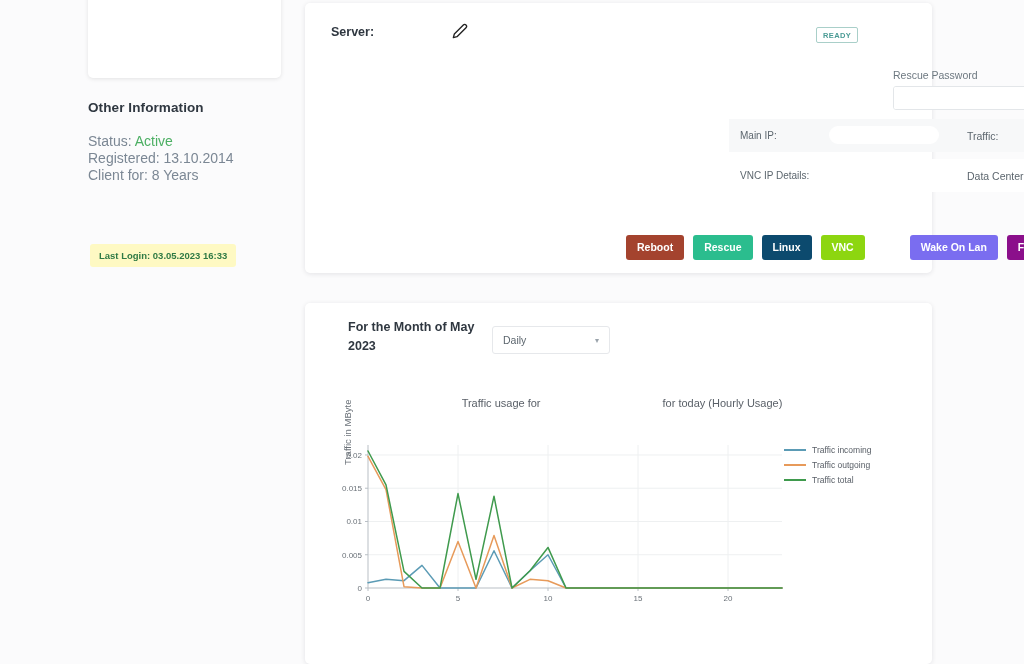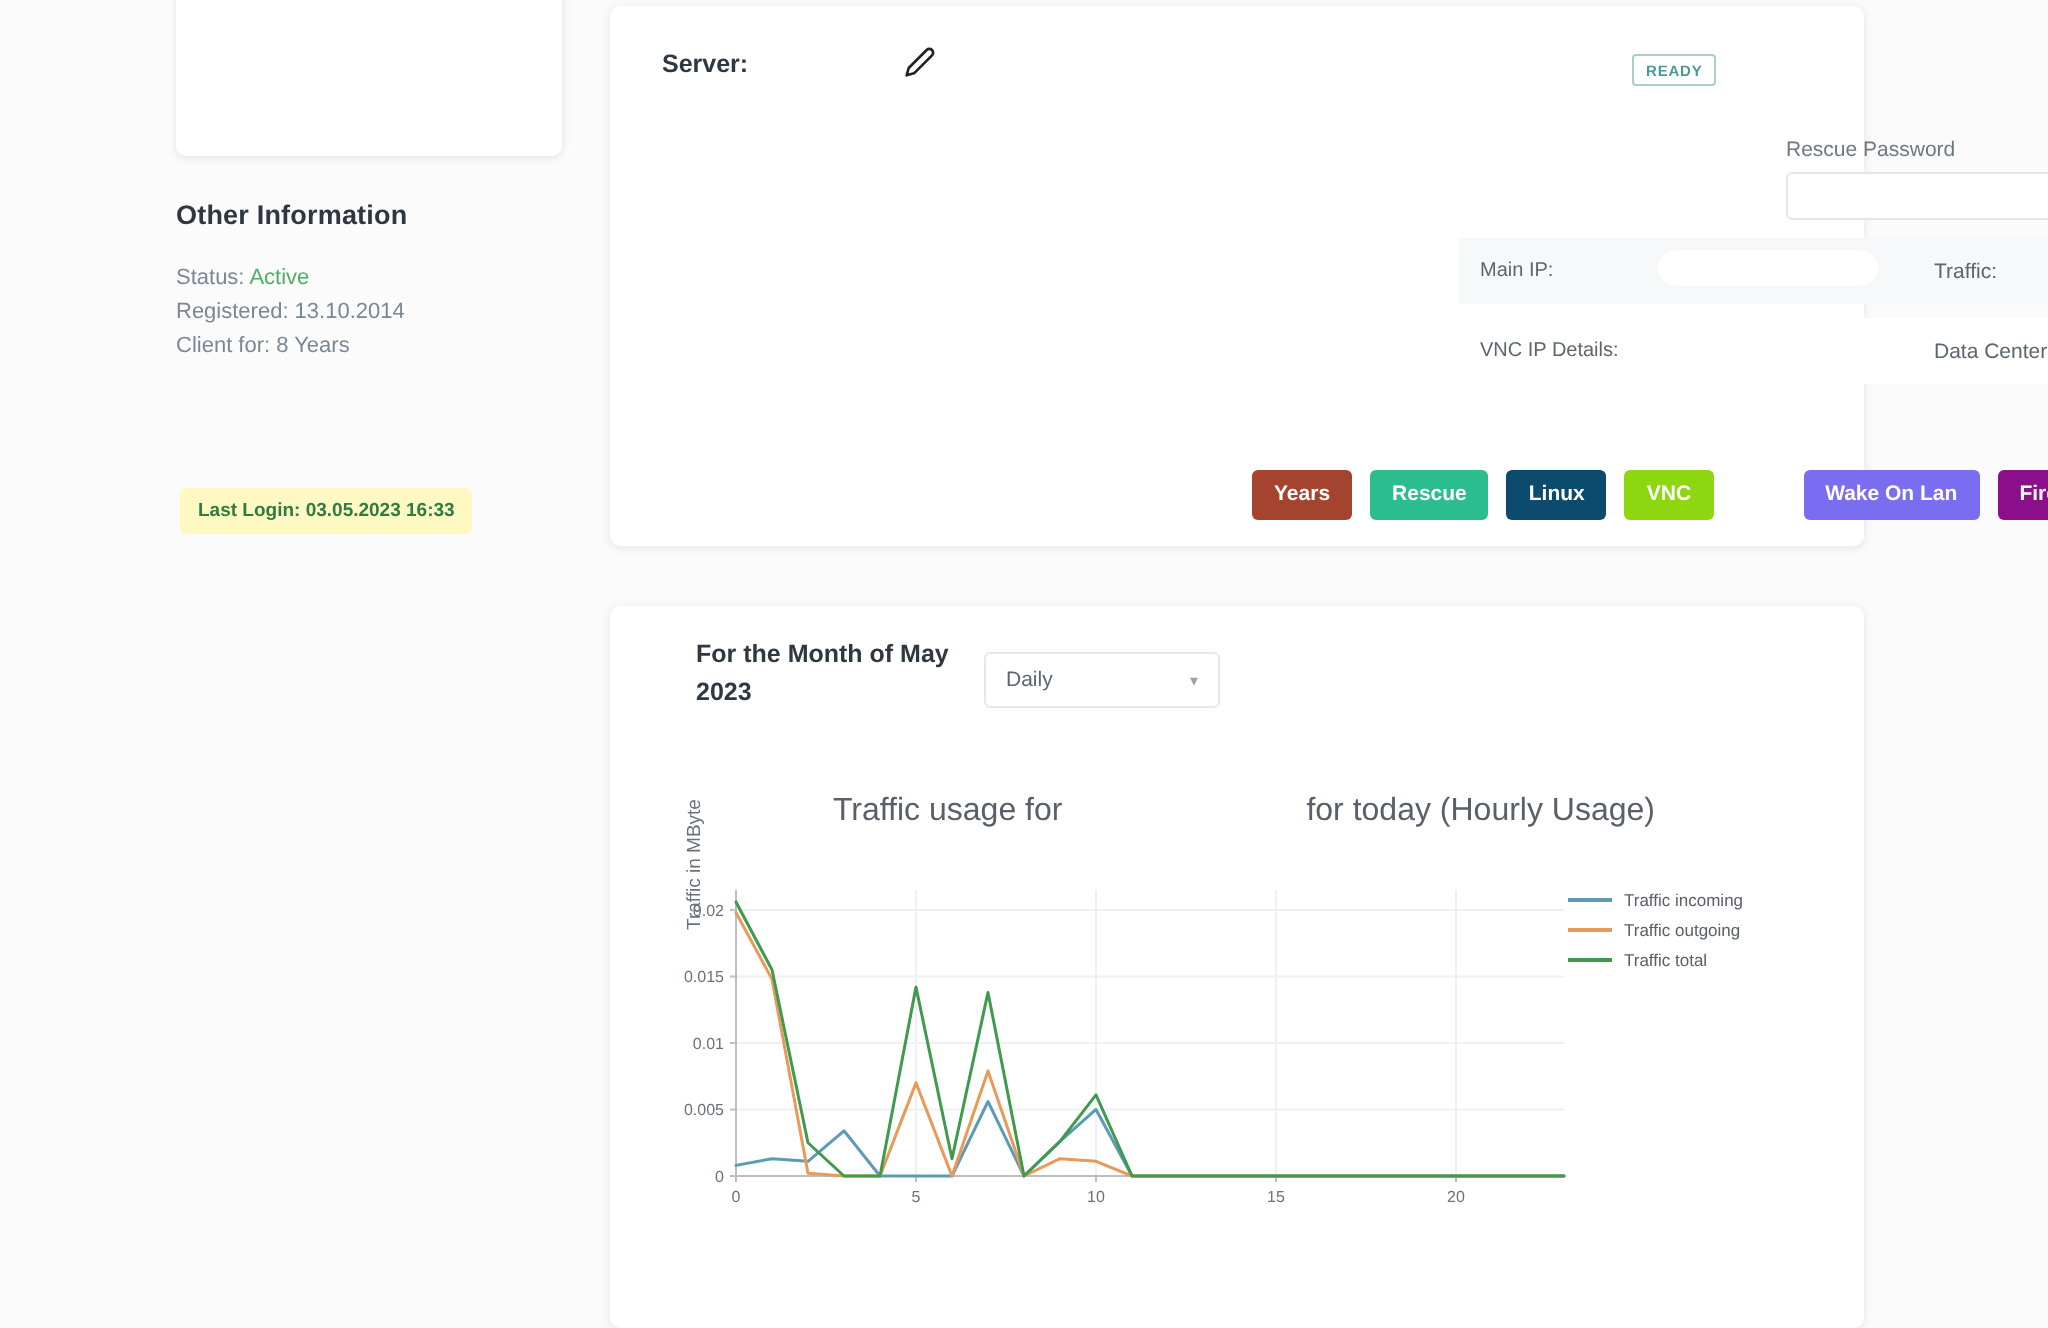--- a/index.html
+++ b/index.html
@@ -32,21 +32,21 @@
     display: flex; align-items: flex-start; justify-content: center;
     padding-top: 6px;
   }
   .other-info-title {
     position: absolute; left: 0; top: 100px;
     font-size: 13.5px; font-weight: 700; color: #2f3740;
     letter-spacing: .1px;
   }
   .info-line {
     position: absolute; left: 0;
-    font-size: 11px; color: #7b8794; white-space: nowrap;
+    font-size: 14px; color: #7b8794; white-space: nowrap;
   }
   .info-line .val-green { color: #4caf63; }
   .info-line.l1 { top: 133px; }
   .info-line.l2 { top: 150px; }
   .info-line.l3 { top: 167px; }
   .last-login {
     position: absolute; left: 2px; top: 244px;
     background: #fef9c3; color: #2f7a45;
     font-size: 9.5px; font-weight: 700;
     padding: 6px 9px; border-radius: 3px; white-space: nowrap;
@@ -130,21 +130,21 @@
     width: 118px; height: 28px;
     border: 1px solid #e6e8eb; background: #fff; border-radius: 3px;
     display: flex; align-items: center; padding: 0 10px; cursor: pointer;
   }
   .period-select-text { font-size: 10.5px; color: #5c666e; flex: 1; }
   .caret { font-size: 8px; color: #9aa3ab; }
 
   .chart-title-row {
     position: absolute; left: 17px; top: 94px; width: 600px;
     display: flex; align-items: center; justify-content: center;
-    font-size: 16px; color: #5a6068;
+    font-size: 11px; color: #5a6068;
   }
   .chart-title-gap { display: inline-block; width: 122px; }
 
   .plot-wrap { position: absolute; left: 17px; top: 132px; width: 593px; height: 175px; }
   .y-axis-title {
     position: absolute; left: 20px; top: 30px;
     font-size: 9.5px; color: #6b7279;
     transform: rotate(-90deg); transform-origin: left top;
     white-space: nowrap;
   }
@@ -213,21 +213,21 @@
     </div>
 
     <div class="detail-row r2">
       <span class="dt-key">VNC IP Details:</span>
       <span class="dt-val"></span>
       <span class="dt-key2">Data Center:</span>
 
     </div>
 
     <div class="btn-row">
-      <button class="act-btn" style="background: rgb(164, 67, 46);">Years</button>
+      <button class="act-btn" style="background: rgb(164, 67, 46);">Reboot</button>
       <button class="act-btn" style="background: rgb(43, 189, 142);">Rescue</button>
       <button class="act-btn" style="background: #0c4a6e;">Linux</button>
       <button class="act-btn" style="background: rgb(141, 214, 16);">VNC</button>
       <button class="act-btn" style="background: rgb(122, 109, 240); margin-left: 36px;">Wake On Lan</button>
       <button class="act-btn" style="background: rgb(139, 15, 139);">Firewall</button>
     </div>
   </div>
 
   <div class="card" id="chart-card">
 

